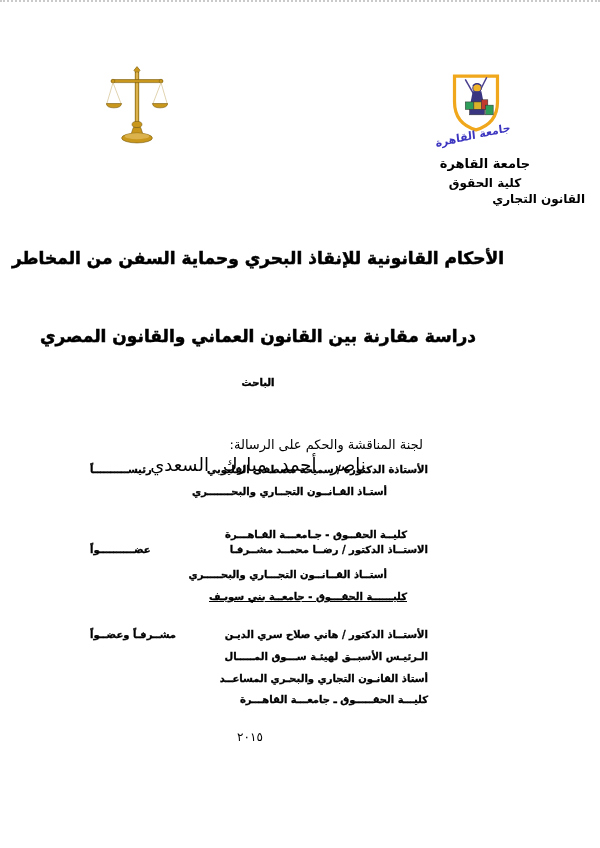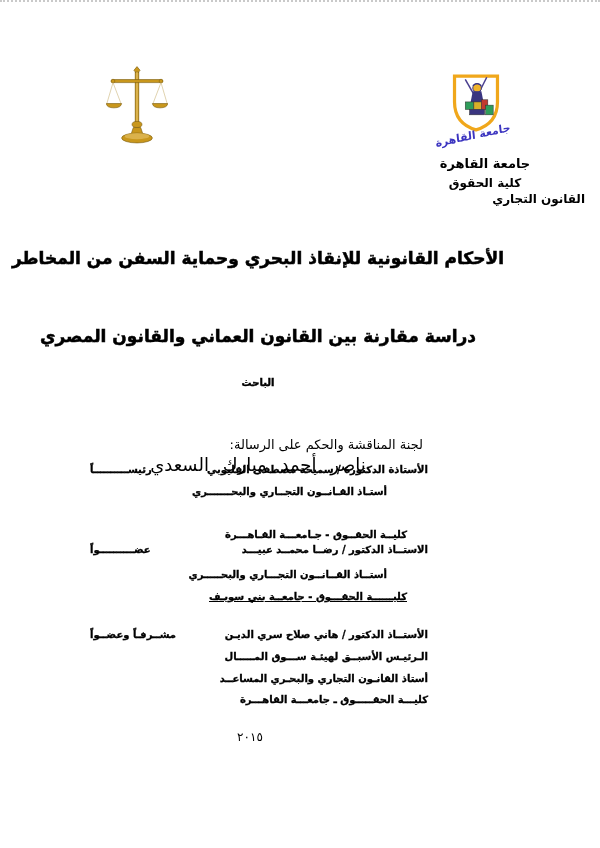--- a/index.html
+++ b/index.html
@@ -89,21 +89,21 @@
   <div class="abs committee-heading">لجنة المناقشة والحكم على الرسالة:</div>
 
   <div>
     <div class="abs cl m1l1">الأستاذة الدكتورة / سميحة مصطفى القليوبي</div>
     <div class="abs role role-1">رئيســــــــــاً</div>
     <div class="abs cl ind-a m1l2">أستـاذ القـانــون التجــاري والبحـــــــري</div>
     <div class="abs cl ind-b m1l3">كليــة الحقــوق - جـامعـــة القـاهـــرة</div>
   </div>
 
   <div>
-    <div class="abs cl m2l1">الاستــاذ الدكتور / رضــا محمــد عبيـــد</div>
+    <div class="abs cl m2l1">الاستــاذ الدكتور / رضــا محمــد مشــرفـا</div>
     <div class="abs role role-2">عضــــــــــواً</div>
     <div class="abs cl ind-a m2l2">أستــاذ القــانــون التجـــاري والبحـــــري</div>
     <div class="abs cl ind-b m2l3">كليــــــة الحقـــوق - جامعــة بني سويـف</div>
   </div>
 
   <div>
     <div class="abs cl m3l1">الأستــاذ الدكتور / هاني صلاح سري الديـن</div>
     <div class="abs role role-3">مشــرفـاً وعضــواً</div>
     <div class="abs cl m3l2">الـرئيـس الأسبــق لهيئـة ســـوق المـــــال</div>
     <div class="abs cl m3l3">أستاذ القانـون التجاري والبحـري المساعــد</div>

